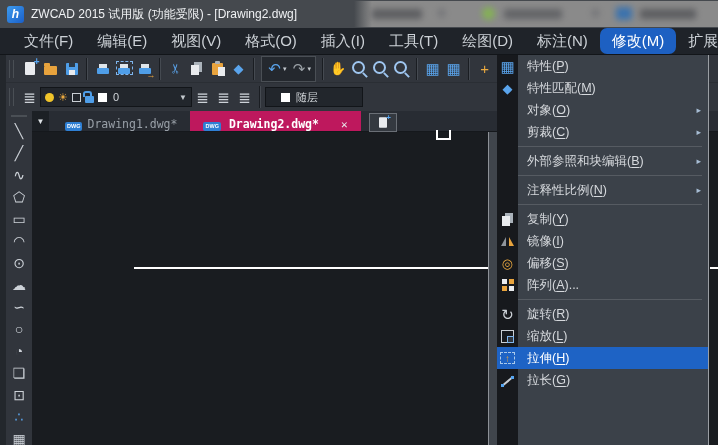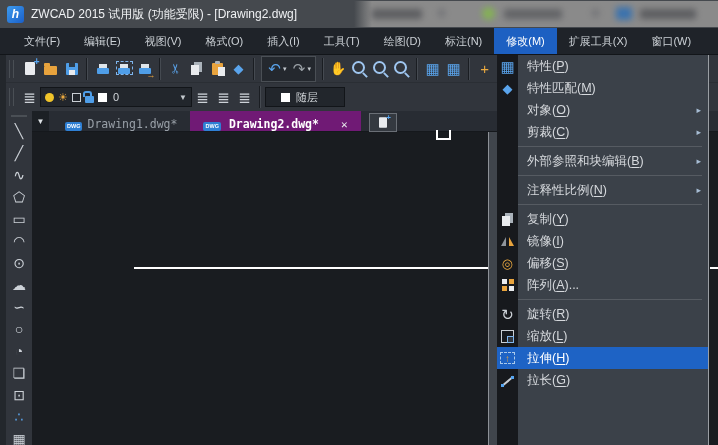--- a/index.html
+++ b/index.html
@@ -14,22 +14,22 @@
     font-size:12px;display:flex;align-items:center;justify-content:center;}
   .title-text{color:#f0f2f4;font-size:12px;white-space:nowrap;}
   .blur-strip{position:absolute;right:0;top:1px;width:364px;height:26px;overflow:hidden;
     background:linear-gradient(90deg,rgba(137,137,137,0),#8a8a8a 18px);}
   .blob{position:absolute;top:8px;filter:blur(3px);opacity:.85;border-radius:2px;}
 
   
   .menubar{position:absolute;left:0;top:28px;width:718px;height:27px;background:#1f2329;
     display:flex;align-items:stretch;padding-left:12px;box-sizing:border-box;
     border-bottom:1px solid #121519;}
-  .mb-item{color:#ccd1d6;font-size:11px;line-height:26px;padding:0 12px;white-space:nowrap;cursor:default;}
-  .mb-item.active{background:#1d60c2;color:#fff;}
+  .mb-item{color:#ccd1d6;font-size:15px;line-height:26px;padding:0 12px;white-space:nowrap;cursor:default;}
+  .mb-item.active{background:#1d60c2;color:#fff;border-radius:7px;}
 
   
   .left-rail{position:absolute;left:0;top:55px;width:6px;bottom:0;background:#23272c;}
   .tb{position:absolute;left:6px;right:0;height:28px;background:#31353c;display:flex;
     align-items:center;box-sizing:border-box;}
   #tb1{top:55px;border-bottom:1px solid #2a2e34;}
   #tb2{top:83px;}
   .grip{width:3px;height:18px;border-left:1px solid #4a4f55;border-right:1px solid #4a4f55;
     margin:0 5px 0 3px;flex:0 0 auto;}
   .tbsep{width:1px;height:22px;background:#1a1d22;border-right:1px solid #454a51;margin:0 4px;flex:0 0 auto;}
@@ -88,21 +88,21 @@
   .combo .val{color:#d2d6da;font-size:11px;margin-left:2px;}
   .combo .arr{color:#c3c8cd;font-size:8px;margin-left:auto;padding-left:6px;}
 
   
   .tabbar{position:absolute;left:32px;top:111px;right:0;height:21px;background:#282c33;
     display:flex;align-items:stretch;border-bottom:1px solid #15181c;box-sizing:border-box;}
   .tabs-menu-btn{width:17px;background:#1c2025;color:#dfe3e7;font-size:8px;display:flex;
     align-items:center;justify-content:center;margin-right:3px;}
   .tab{display:flex;align-items:flex-end;gap:5px;padding:0 13px;font-family:"DejaVu Sans Mono",monospace;
     font-size:11.5px;color:#99a0a8;white-space:nowrap;}
-  .tab.active{background:#701a75;color:#ffffff;font-weight:bold;gap:8px;}
+  .tab.active{background:#be185d;color:#ffffff;font-weight:bold;gap:8px;}
   .dwg-badge{background:#2e7fd4;color:#fff;font-size:5.5px;font-weight:bold;padding:2px 2px;
     border-radius:2px;font-family:"Liberation Sans",sans-serif;line-height:1;}
   .tab-close{font-size:11px;color:#e8eaec;margin-left:14px;font-weight:bold;}
   .newtab-btn{width:26px;height:17px;margin:2px 0 0 8px;border:1px solid #6a6f76;background:#343940;
     display:flex;align-items:center;justify-content:center;}
   .newtab-btn .sh-page{transform:scale(.8);}
 
   
   .vtb{position:absolute;left:6px;top:111px;width:26px;bottom:0;background:#31353c;display:flex;
     flex-direction:column;align-items:center;padding-top:4px;box-sizing:border-box;}
@@ -259,21 +259,21 @@
     <span class="icon20">
         <span class="g c-light big">≣</span>
       </span>
     <span class="icon20">
         <span class="g c-light big">≣</span>
       </span>
     <span class="icon20">
         <span class="g c-light big">≣</span>
       </span>
     <div class="tbsep"></div>
-    <div class="combo" style="width:80px;padding-left:15px;">
+    <div class="combo" style="width:98px;padding-left:15px;">
       <span class="sh-swatch"></span>
       <span class="val">随层</span>
     </div>
     <span class="icon20" style="margin-left:190px">
         <span class="g c-blue">◆</span>
       </span>
   </div>
 
   <div class="tabbar">
     <div class="tabs-menu-btn">

